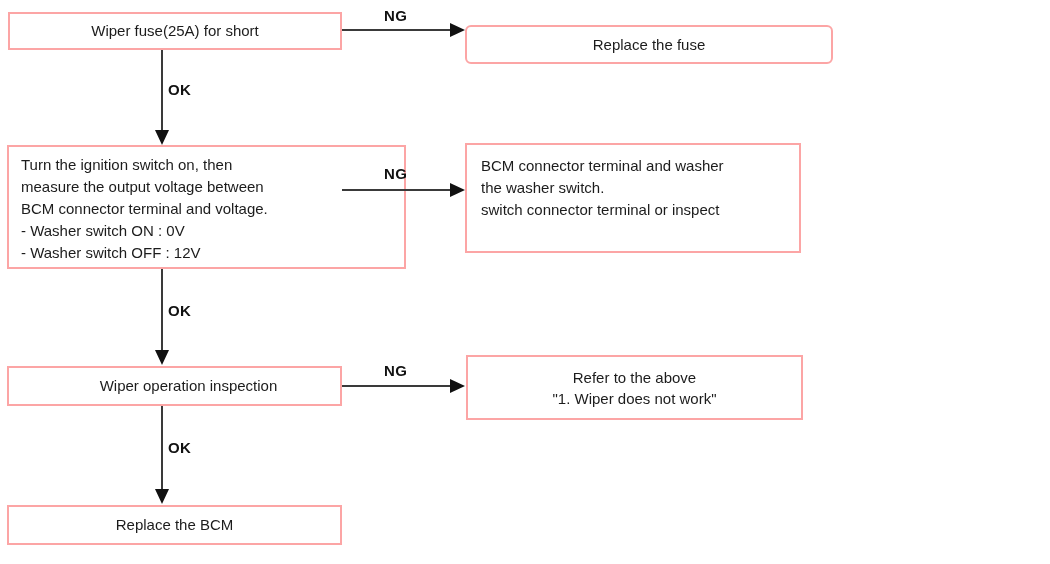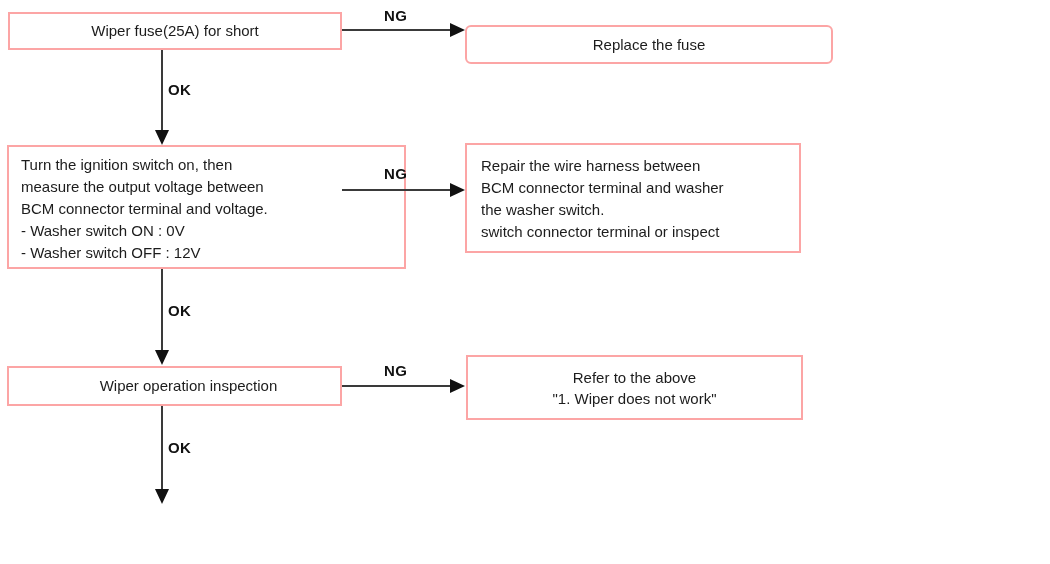--- a/index.html
+++ b/index.html
@@ -99,21 +99,20 @@
     <div>BCM connector terminal and voltage.</div>
     <div>- Washer switch ON : 0V</div>
     <div>- Washer switch OFF : 12V</div>
   </div>
 
   <div class="edge-label" style="left:384px; top:165px;">NG</div>
   <div class="hline" style="left:342px; top:189px; width:108px;"></div>
   <div class="arrow-right" style="left:450px; top:183px;"></div>
 
   <div class="box leftalign" style="left:465px; top:143px; width:336px; height:110px; padding:10px 14px;">
-    <div>Repair the wire harness between</div>
     <div>BCM connector terminal and washer</div>
     <div>the washer switch.</div>
     <div>switch connector terminal or inspect</div>
   </div>
 
   <div class="vline" style="left:161px; top:269px; height:82px;"></div>
   <div class="arrow-down" style="left:155px; top:350px;"></div>
   <div class="edge-label" style="left:168px; top:302px; text-align:left;">OK</div>
 
   <div class="box center" style="left:7px; top:366px; width:335px; height:40px;padding-left:28px;">
@@ -126,14 +125,17 @@
 
   <div class="box center" style="left:466px; top:355px; width:337px; height:65px; line-height:21px;">
     <div>Refer to the above</div>
     <div>"1. Wiper does not work"</div>
   </div>
 
   <div class="vline" style="left:161px; top:406px; height:85px;"></div>
   <div class="arrow-down" style="left:155px; top:489px;"></div>
   <div class="edge-label" style="left:168px; top:439px; text-align:left;">OK</div>
 
+  <div class="box center" style="left:7px; top:505px; width:335px; height:40px;">
+    <span>Replace the BCM</span>
+  </div>
 
 </div>
 
 </body></html>

